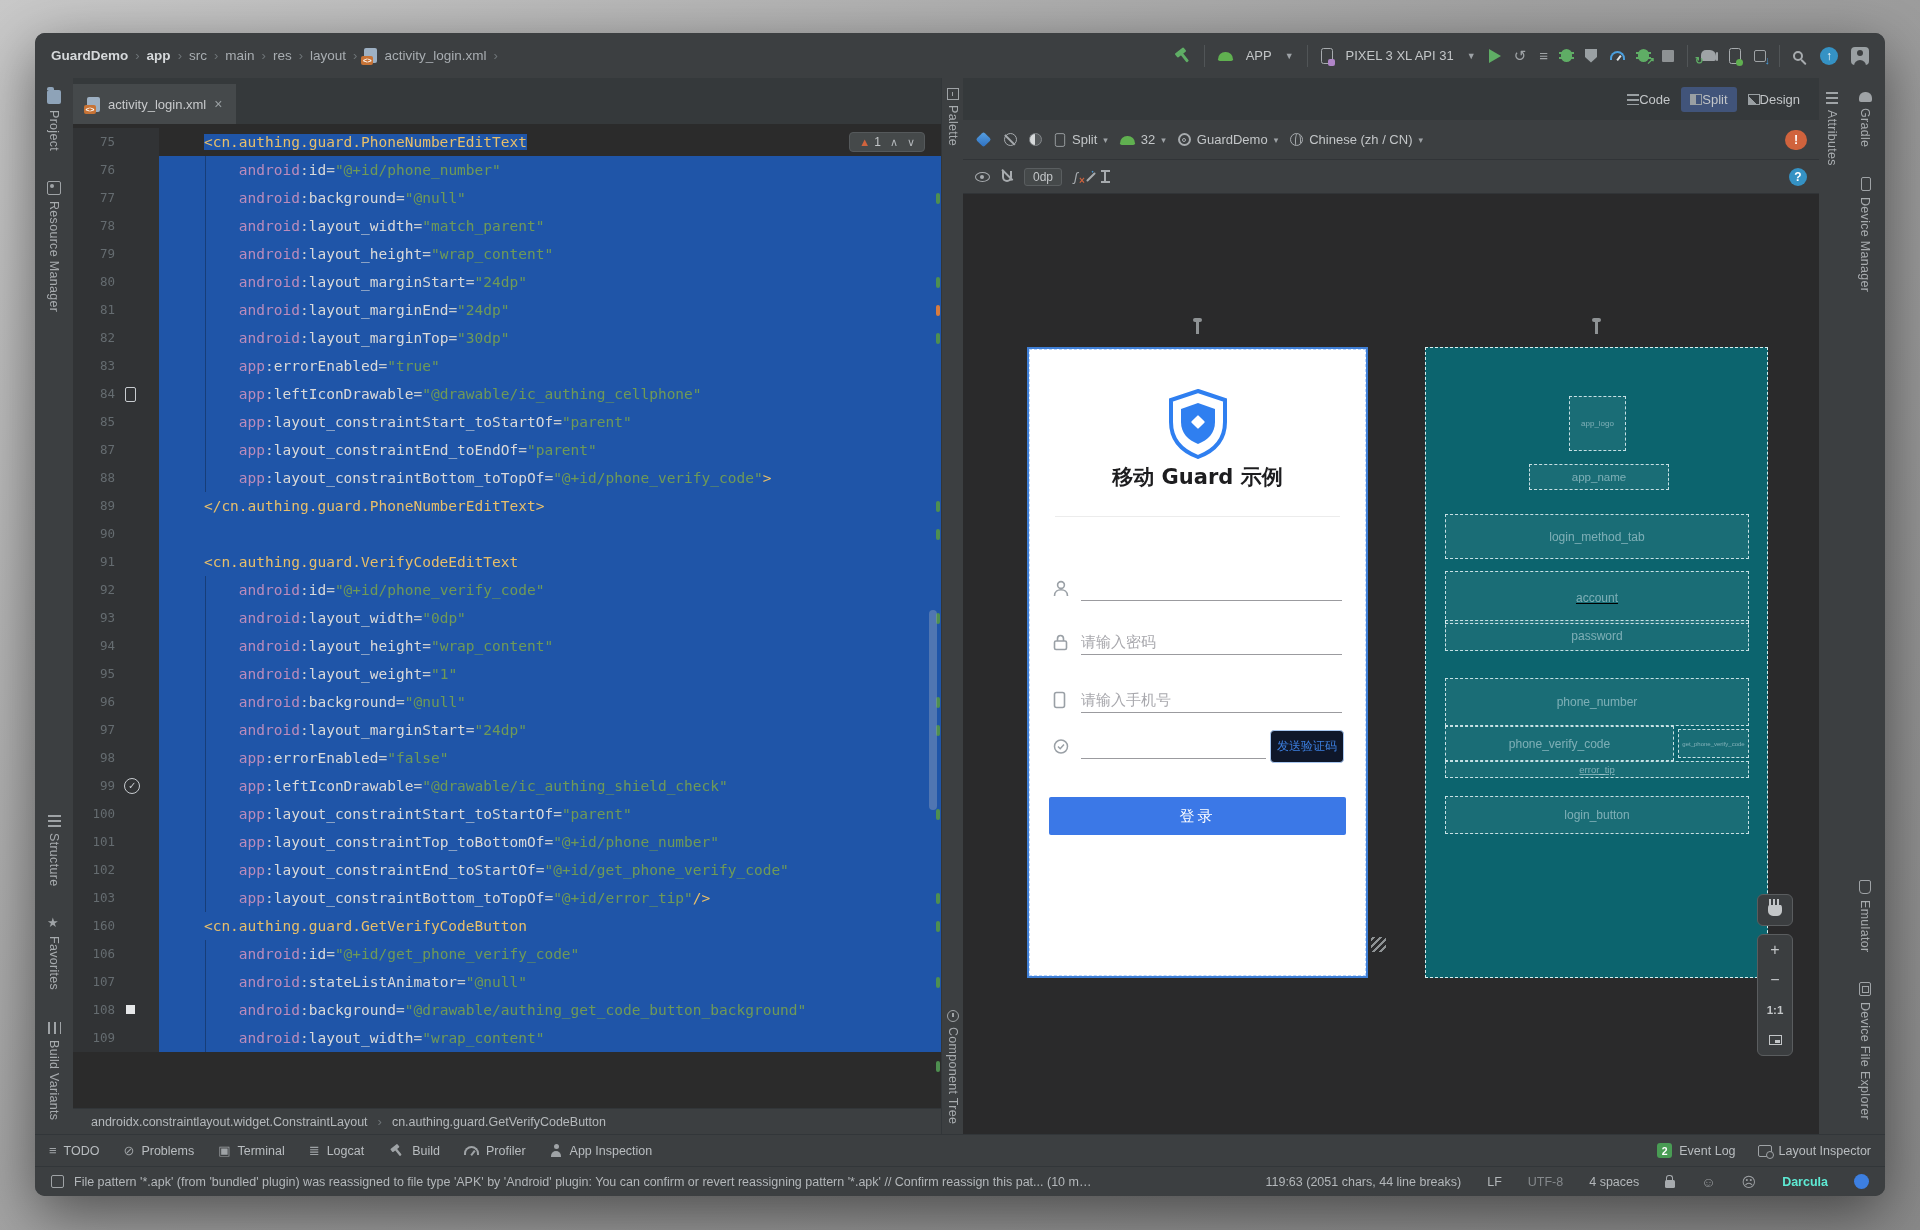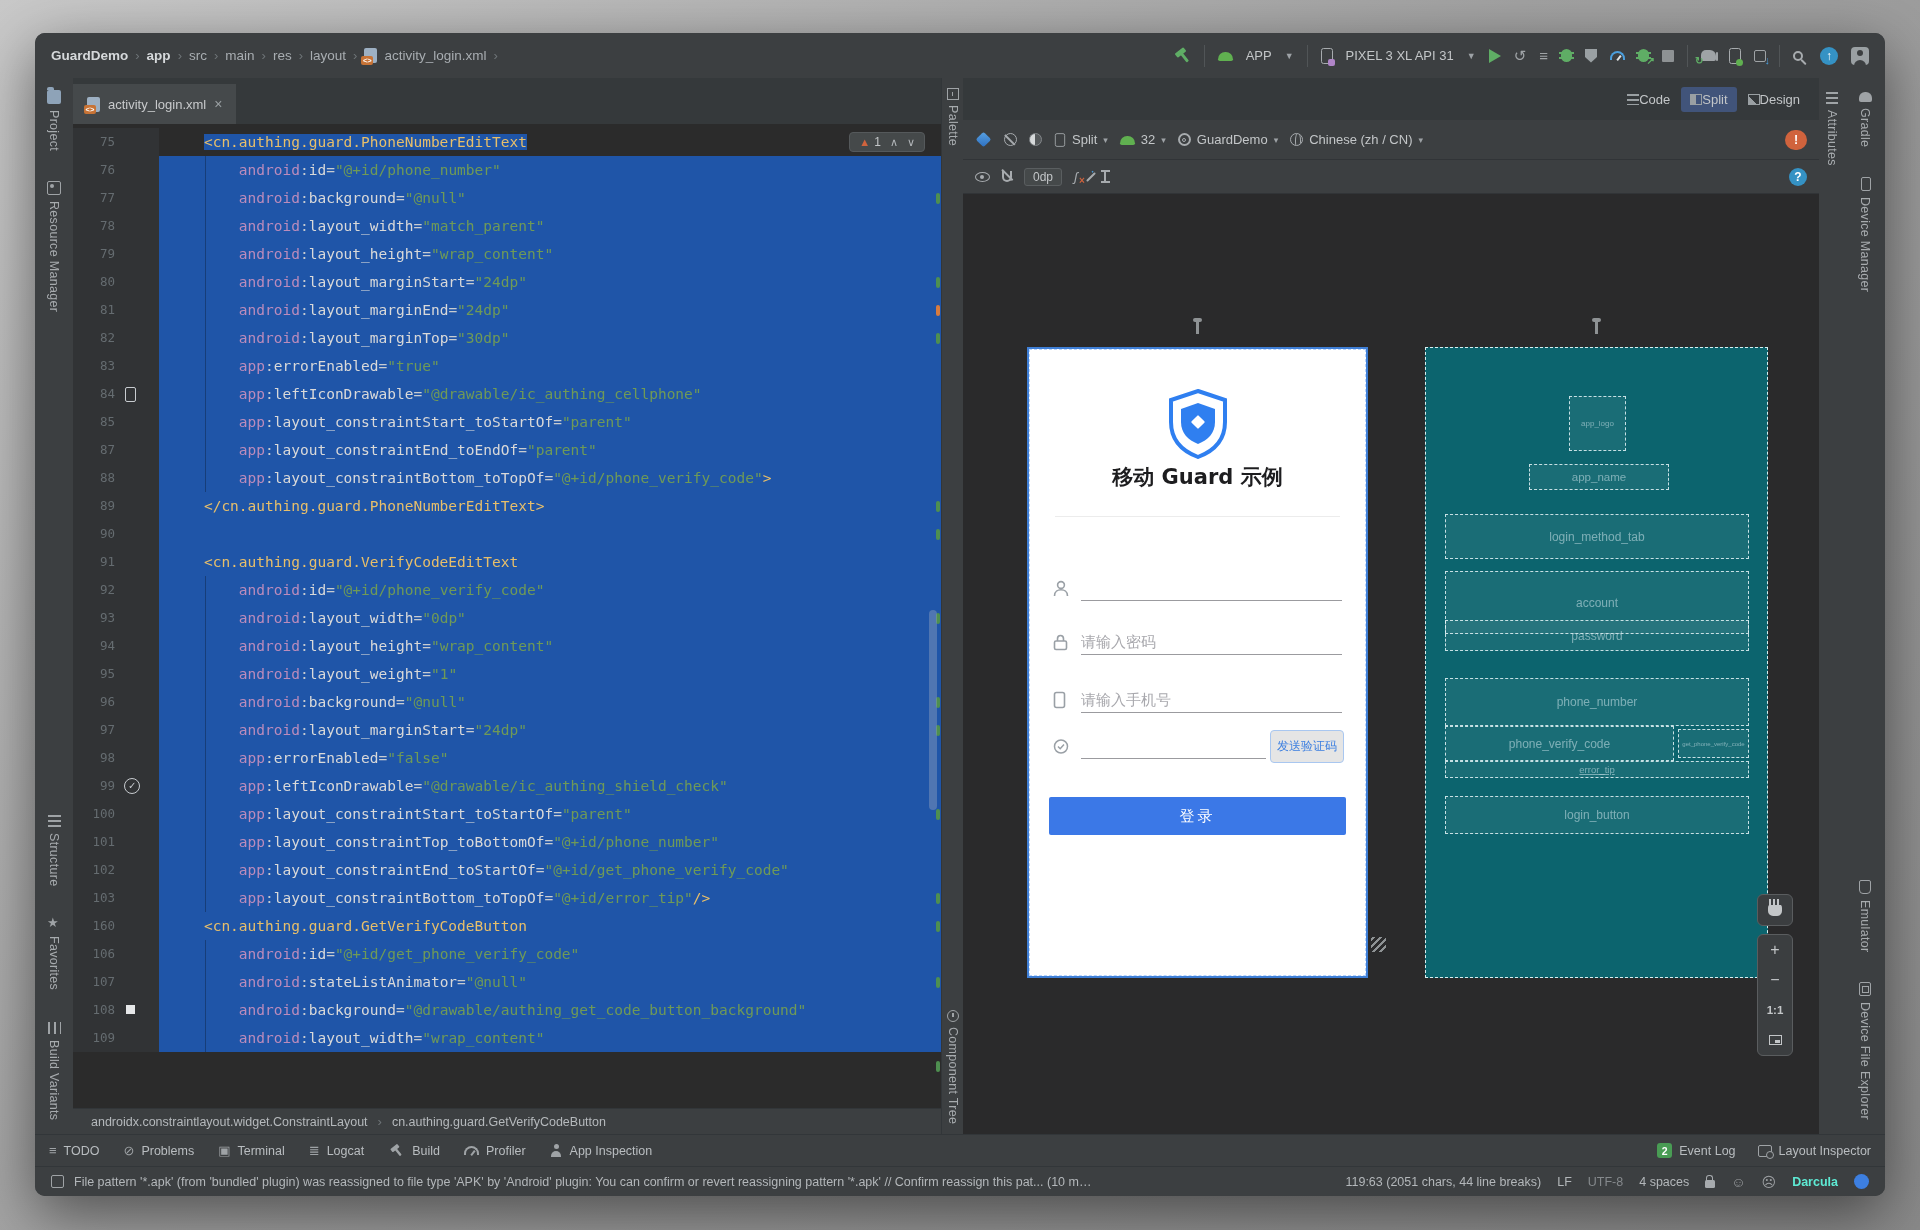--- a/index.html
+++ b/index.html
@@ -146,21 +146,21 @@
   .phoneB{position:absolute;left:462px;top:153px;width:343px;height:631px;background:#0c646e;border:1px dashed #d8eef0}
   .bp-box{position:absolute;border:1px dashed rgba(230,245,248,.85);background:rgba(255,255,255,.06);display:flex;align-items:center;justify-content:center}
   .bp-box span{color:rgba(205,228,233,.55);font-family:"Liberation Sans",sans-serif}
   .logo{position:absolute;left:50%;transform:translateX(-50%);top:40px}
   .ptitle{position:absolute;top:114px;width:100%;text-align:center;font-size:21px;font-weight:bold;color:#1d1d1f;font-family:"DejaVu Sans",sans-serif}
   .pdiv{position:absolute;top:167px;left:26px;right:26px;height:1px;background:#ececec}
   .frow{position:absolute;left:24px;right:24px;height:34px}
   .frow .fic{position:absolute;left:0;bottom:4px;color:#9aa0a6}
   .frow .hint{position:absolute;left:28px;bottom:3px;font-size:15px;color:#a8a8ad;font-family:"DejaVu Sans",sans-serif}
   .frow .uline{position:absolute;left:28px;right:0;bottom:0;height:1px;background:#9b9b9f}
-  .sendbtn{position:absolute;right:22px;top:381px;width:74px;height:33px;border:1px solid #a9c7f0;background:#e5e5e5;color:#3c7fe0;font-size:12px;border-radius:4px;display:flex;align-items:center;justify-content:center;font-family:Liberation Serif, serif}
+  .sendbtn{position:absolute;right:22px;top:381px;width:74px;height:33px;border:1px solid #a9c7f0;background:#0f172a;color:#3c7fe0;font-size:12px;border-radius:4px;display:flex;align-items:center;justify-content:center;font-family:Liberation Serif, serif}
   .loginbtn{position:absolute;left:20px;right:20px;top:448px;height:38px;background:#3b78e7;color:#fff;font-size:15px;letter-spacing:3px;display:flex;align-items:center;justify-content:center;border-radius:2px;font-family:"DejaVu Sans",sans-serif}
   .resize{position:absolute;left:408px;top:743px;width:15px;height:15px;background:repeating-linear-gradient(-45deg,transparent 0 3px,#8e9294 3px 5px)}
   .zctl{position:absolute;right:26px;display:flex;flex-direction:column;align-items:center;gap:8px}
   .zbox{background:#3b3e40;border:1px solid #5a5d5f;border-radius:6px;display:flex;flex-direction:column;align-items:center;color:#c3c6c8}
   .zbtn{width:34px;height:30px;display:flex;align-items:center;justify-content:center;font-size:16px;cursor:pointer}
   .zbtn.ratio{font-size:11.5px;font-weight:bold}
   .i-hand{width:14px;height:12px;background:#c3c6c8;border-radius:4px 4px 5px 5px;position:relative}
   .i-hand::before{content:"";position:absolute;top:-5px;left:1px;width:12px;height:6px;background:repeating-linear-gradient(90deg,#c3c6c8 0 2.5px,#3b3e40 2.5px 4px)}
   .i-fit{width:13px;height:10px;border:1.5px solid #c3c6c8;position:relative}
   .i-fit::before{content:"";position:absolute;right:1px;bottom:1px;width:5px;height:3px;background:#c3c6c8}
@@ -171,21 +171,21 @@
   .bright{margin-left:auto;display:flex;align-items:center;gap:22px}
   .badge{width:15px;height:15px;border-radius:3px;background:#499c54;color:#fff;font-size:10.5px;font-weight:bold;display:flex;align-items:center;justify-content:center}
   .i-li{width:14px;height:12px;border:1.5px solid #9fa3a6;border-radius:2px;position:relative}
   .i-li::before{content:"";position:absolute;right:-3px;bottom:-3px;width:6px;height:6px;border:1.5px solid #9fa3a6;border-radius:50%;background:#3c3f41}
   .i-person{width:13px;height:13px;position:relative}
   .i-person::before{content:"";position:absolute;top:0;left:4px;width:5px;height:5px;border-radius:50%;background:#9fa3a6}
   .i-person::after{content:"";position:absolute;bottom:0;left:1.5px;width:10px;height:6px;border-radius:5px 5px 0 0;background:#9fa3a6}
   .statusbar{height:30px;flex:none;background:#3c3f41;border-top:1px solid #323639;display:flex;align-items:center;gap:10px;padding:0 16px;font-size:12.5px;color:#b3b7ba}
   .i-winsq{width:13px;height:13px;border:1.5px solid #9fa3a6;border-radius:2px}
   .smsg{white-space:nowrap;overflow:hidden;text-overflow:ellipsis;max-width:1020px}
-  .sright{margin-left:auto;display:flex;align-items:center;gap:16px;white-space:nowrap}
+  .sright{margin-left:auto;display:flex;align-items:center;gap:26px;white-space:nowrap}
   .dim{color:#85898c}
   .i-lock{width:10px;height:8px;background:#a7abae;border-radius:1.5px;position:relative;margin-top:5px}
   .i-lock::before{content:"";position:absolute;top:-5px;left:1px;width:5px;height:5px;border:1.5px solid #a7abae;border-bottom:none;border-radius:3px 3px 0 0}
   .face{font-size:14px;color:#9da0a3}
   .bluedot{width:15px;height:15px;border-radius:50%;background:#3d7fe0}
 </style>
 </head>
 <body>
 
 <div class="win">
@@ -461,21 +461,21 @@
         <div class="phoneB" id="bp">
             <div class="bp-box" style="left: 143px; top: 48px; width: 57px; height: 55px;">
               <span style="font-size: 8px;">app_logo</span>
             </div>
             <div class="bp-box" style="left: 103px; top: 116px; width: 140px; height: 26px;">
               <span style="font-size: 11.5px;">app_name</span>
             </div>
             <div class="bp-box" style="left: 19px; top: 166px; width: 304px; height: 45px;">
               <span style="font-size: 12px;">login_method_tab</span>
             </div>
-            <div class="bp-box" style="left: 19px; top: 223px; width: 304px; height: 63px;">
+            <div class="bp-box" style="left: 19px; top: 223px; width: 304px; height: 53px; text-decoration: underline;">
               <span style="font-size: 12px;">account</span>
             </div>
             <div class="bp-box" style="left: 19px; top: 272px; width: 304px; height: 31px;">
               <span style="font-size: 12px;">password</span>
             </div>
             <div class="bp-box" style="left: 19px; top: 330px; width: 304px; height: 48px;">
               <span style="font-size: 12px;">phone_number</span>
             </div>
             <div class="bp-box" style="left: 19px; top: 378px; width: 229px; height: 35px;">
               <span style="font-size: 12px;">phone_verify_code</span>

